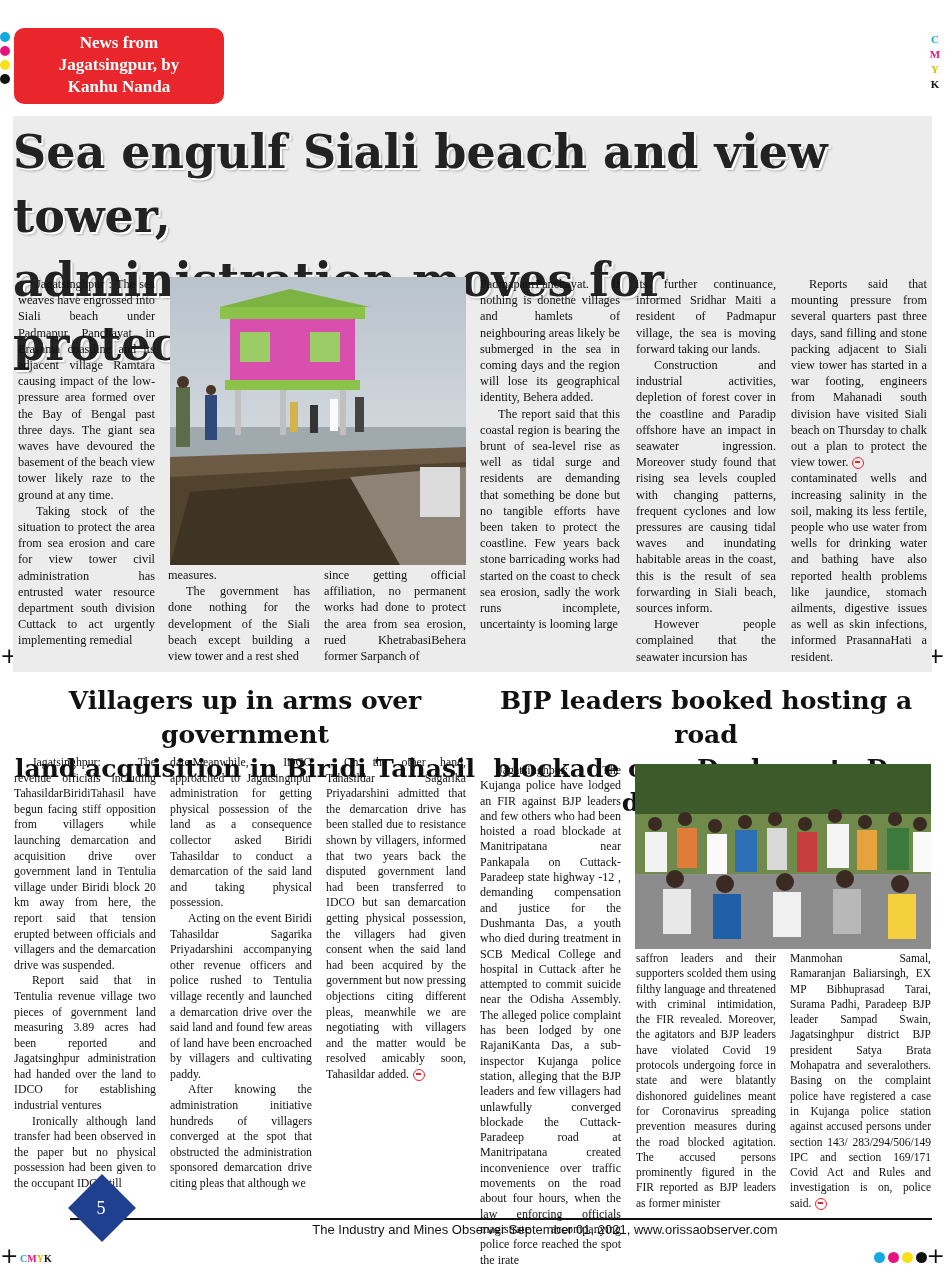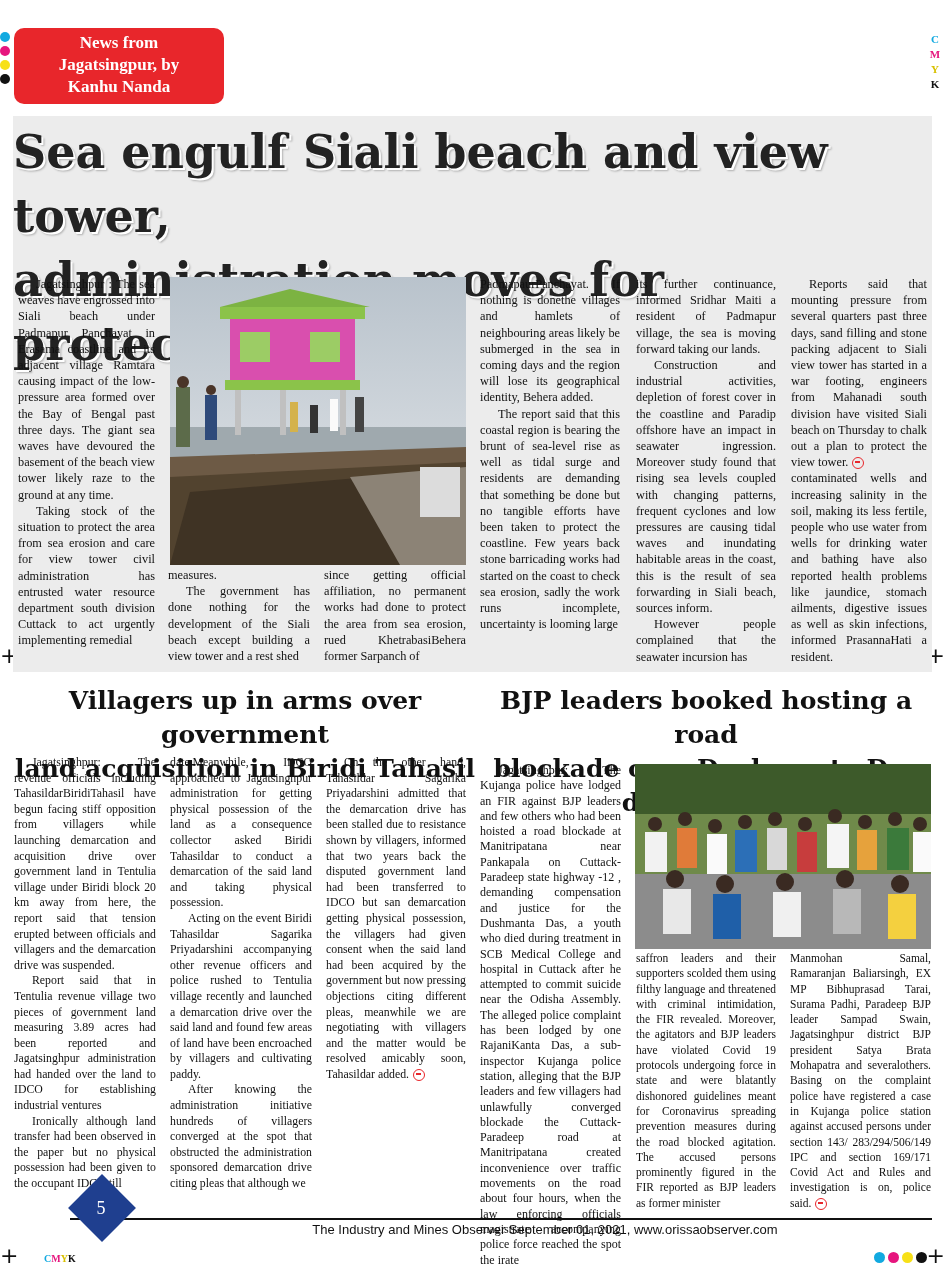--- a/index.html
+++ b/index.html
@@ -16,21 +16,21 @@
 .col p{text-indent:18px;}
 .photo1{position:absolute;left:170px;top:277px;width:296px;height:288px;overflow:hidden;}
 .photo2{position:absolute;left:635px;top:764px;width:296px;height:185px;overflow:hidden;}
 .sub-head{position:absolute;font-family:"DejaVu Serif",serif;font-weight:bold;font-size:25px;line-height:34px;text-align:center;color:#111;}
 .endmark{display:inline-block;width:12px;height:12px;border:1.5px solid #e8262b;border-radius:50%;vertical-align:middle;margin-left:4px;position:relative;}
 .endmark::after{content:"";position:absolute;left:2px;top:3px;width:5px;height:2px;background:#e8262b;}
 .footer-line{position:absolute;left:70px;top:1218px;width:862px;height:2px;background:#111;}
 .page-diamond{position:absolute;left:78px;top:1184px;width:48px;height:48px;background:#1f3f8f;transform:rotate(45deg);}
 .page-num{position:absolute;left:70px;top:1198px;width:62px;text-align:center;color:#fff;font-size:18px;font-family:"Liberation Serif",serif;}
 .footer-text{position:absolute;left:150px;top:1222px;width:790px;text-align:center;font-family:"Liberation Sans",sans-serif;font-size:13px;color:#111;}
-.cmyk-bottom{position:absolute;left:20px;top:1253px;font-family:"Liberation Serif",serif;font-weight:bold;font-size:10px;margin-left:24px;}
+.cmyk-bottom{position:absolute;left:20px;top:1253px;font-family:"Liberation Serif",serif;font-weight:bold;font-size:10px;}
 .dots-bottom{position:absolute;right:18px;top:1252px;display:flex;gap:3px;}
 .dots-bottom .dot{margin:0;width:11px;height:11px;}
 </style>
 </head>
 <body>
 
 <div class="badge">
   <div>News from</div>
   <div>Jagatsingpur, by</div>
   <div>Kanhu Nanda</div>

